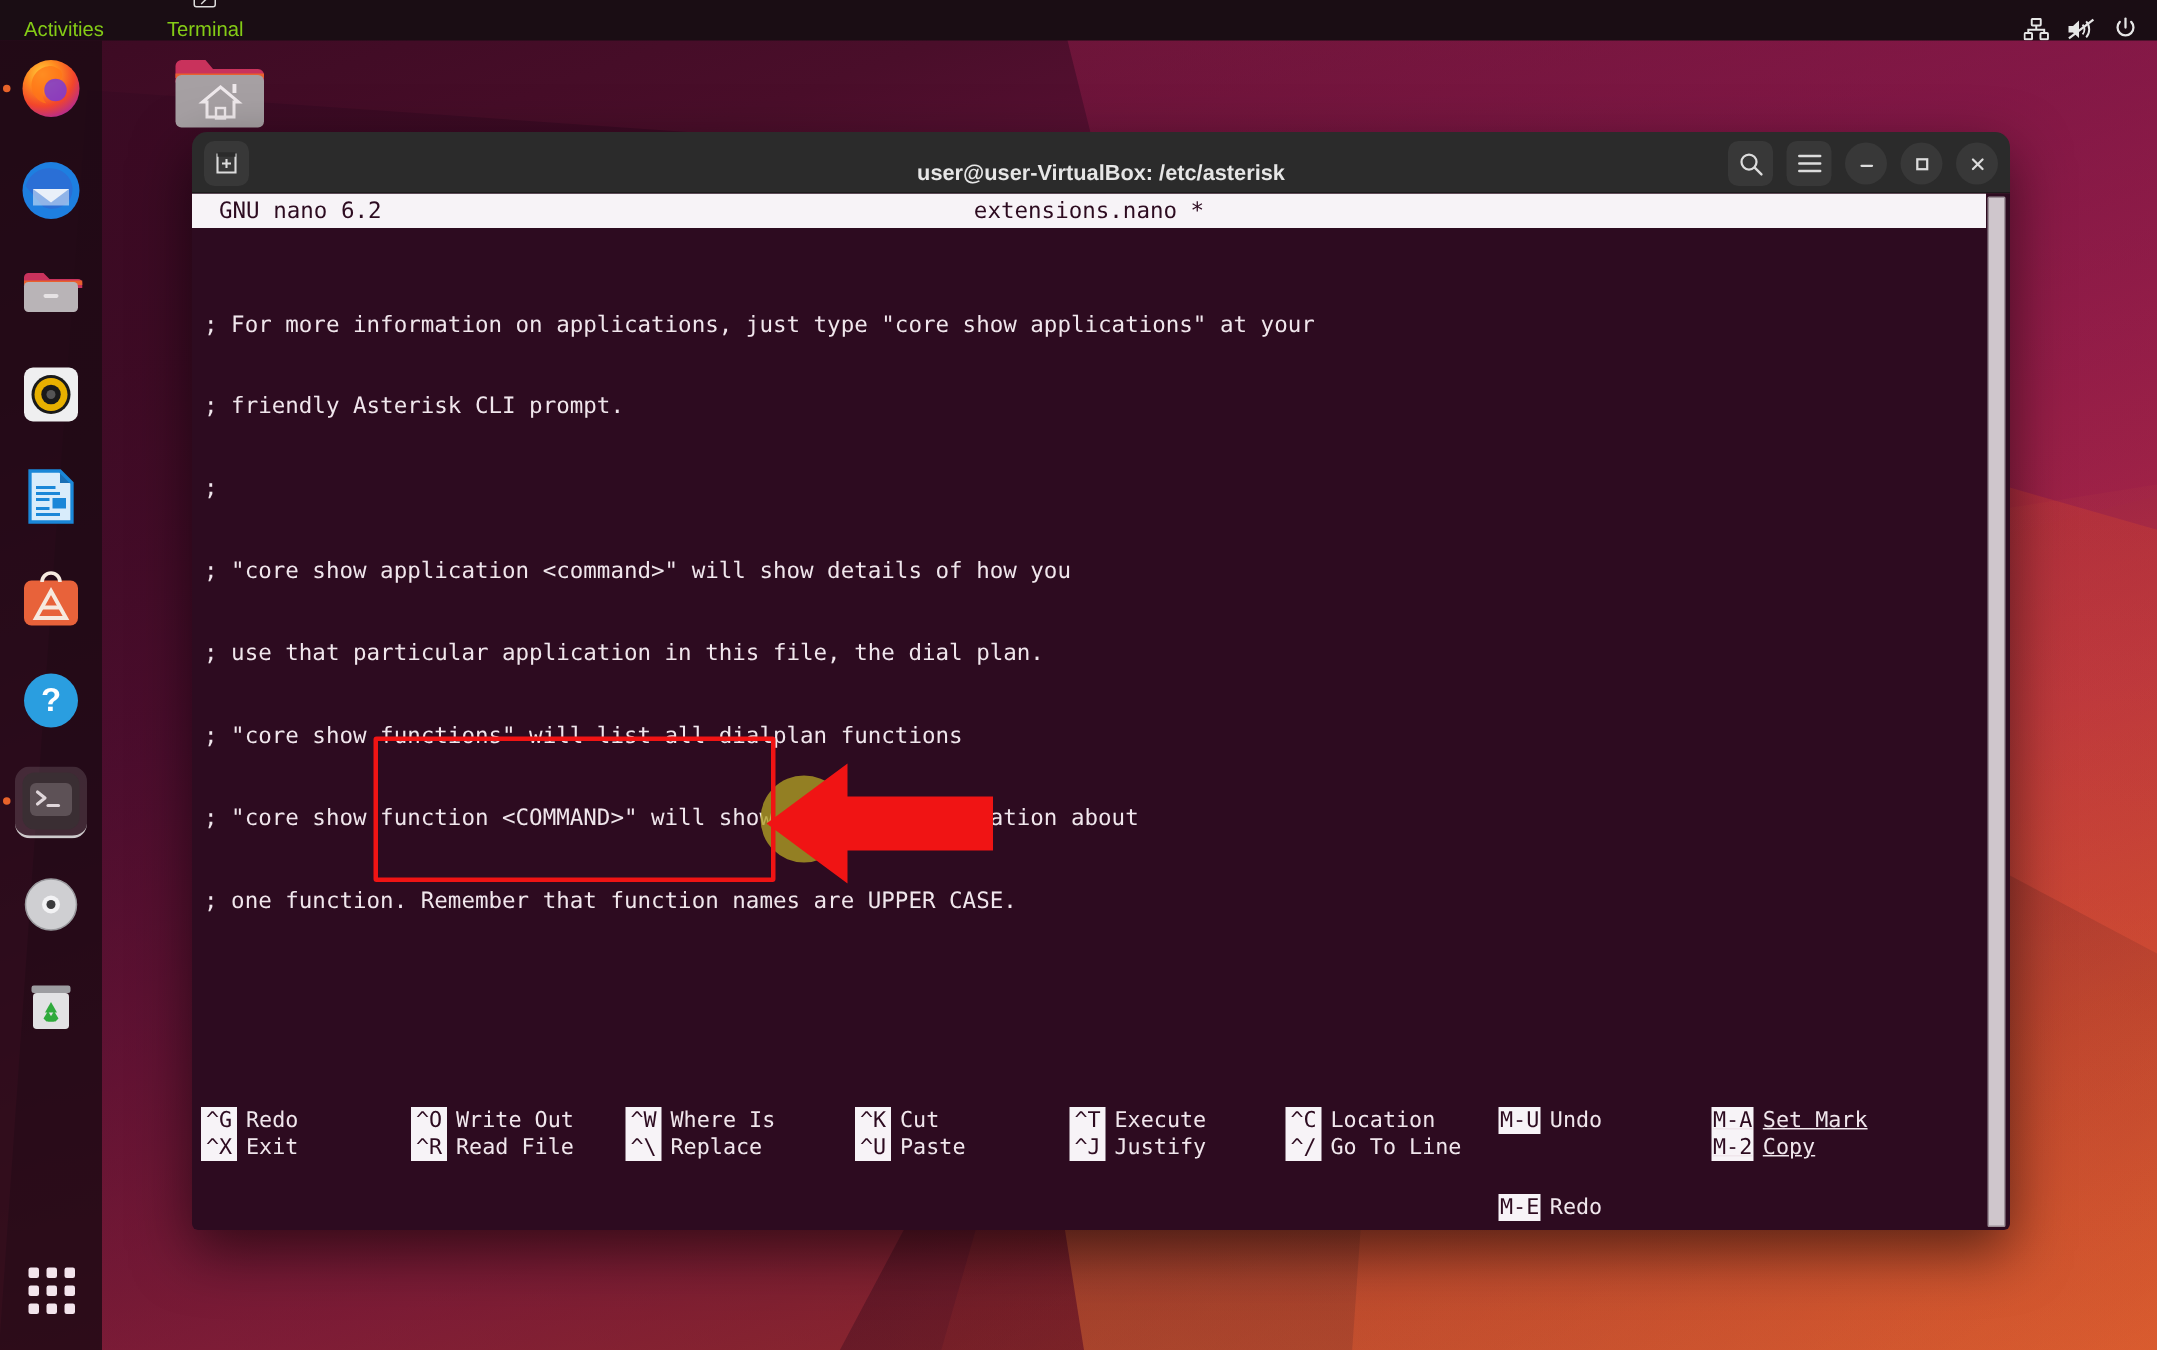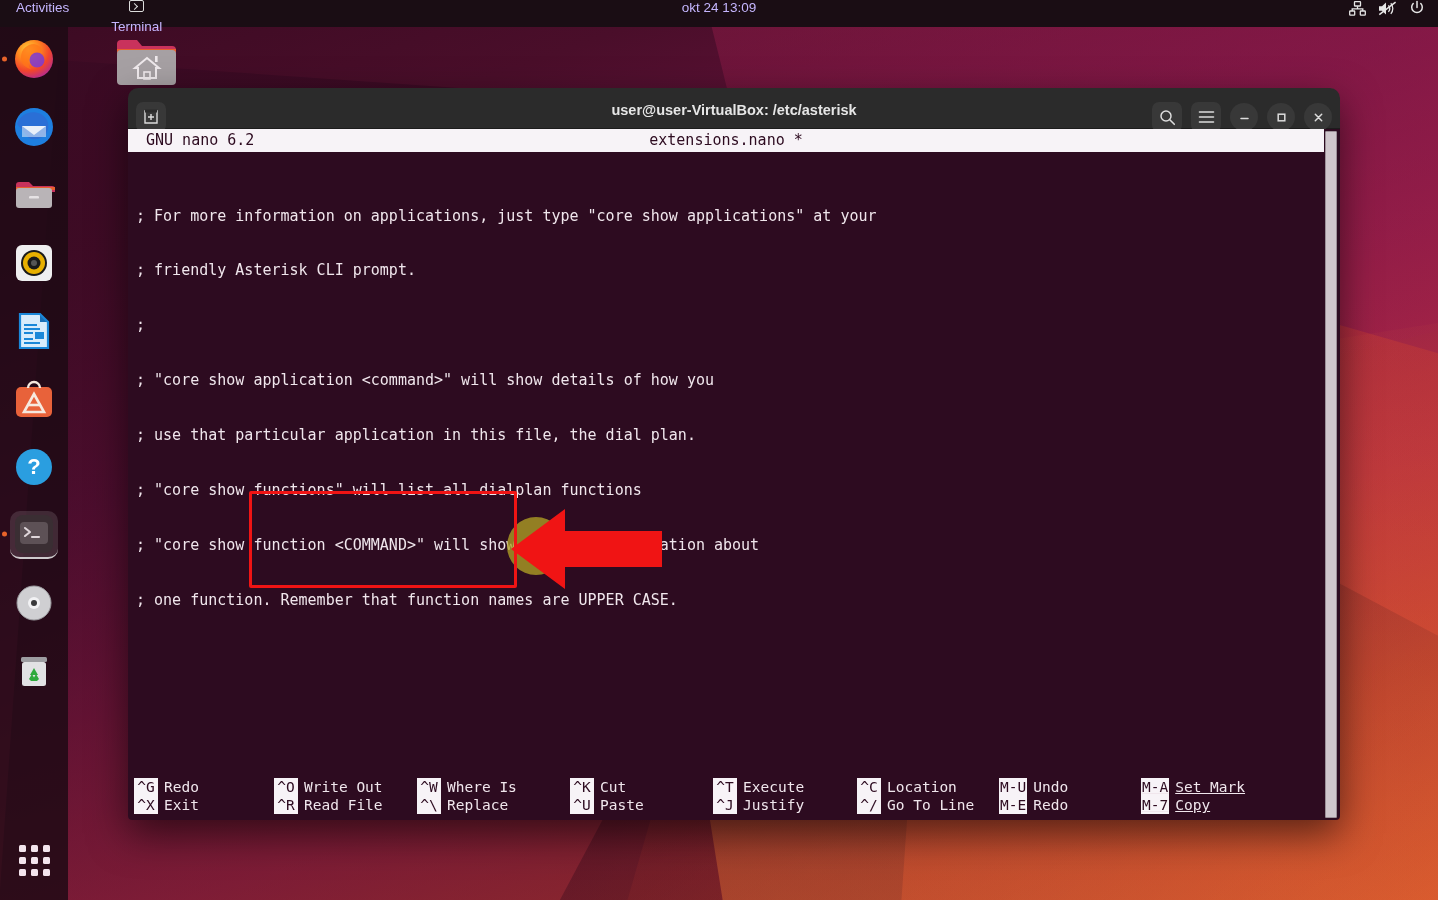--- a/index.html
+++ b/index.html
@@ -44,22 +44,22 @@
   }
   .wp-s5 {
     top: 60px; left: 4%; width: 900px; height: 900px;
     background: linear-gradient(175deg, rgba(58,10,35,.9), rgba(58,10,35,.35));
     transform: rotate(4deg); transform-origin: top left;
   }
 
   
   .topbar {
     position: absolute; top: 0; left: 0; right: 0; height: 27px;
-    background: #1a0d14; color: #c4b5fd;
-    display: flex; align-items: flex-start; font-size: 13.5px;
+    background: #1a0d14; color: #84cc16;
+    display: flex; align-items: flex-end; font-size: 13.5px;
     z-index: 60;
   }
   .tb-activities { margin-left: 16px; cursor: pointer; }
   .tb-app { margin-left: 42px; display: flex; align-items: center; gap: 7px; cursor: pointer; flex-direction: column; }
   .tb-term-icon {
     width: 15px; height: 12px; border: 1.6px solid #ddd; border-radius: 2px;
     position: relative;
   }
   .tb-term-icon::before {
     content: ""; position: absolute; left: 2px; top: 2.5px;
@@ -120,21 +120,21 @@
   
   .term-window {
     position: absolute; left: 128px; top: 88px; width: 1212px; height: 732px;
     border-radius: 10px 10px 4px 4px;
     box-shadow: 0 14px 38px rgba(0,0,0,.55);
     overflow: hidden; z-index: 45;
     display: flex; flex-direction: column;
   }
   .titlebar {
     height: 41px; background: #2b2b2b;
-    display: flex; align-items: flex-start; padding: 14px 8px;
+    display: flex; align-items: flex-end; padding: 4px 8px;
     border-bottom: 1px solid #1c1c1c; flex: 0 0 41px;
     position: relative;
     gap: 36px;
   }
   .tbtn {
     width: 30px; height: 30px; border-radius: 7px;
     display: flex; align-items: center; justify-content: center;
     cursor: pointer; background: #383838;
   }
   .tbtn.circ { border-radius: 50%; background: #383838; width: 28px; height: 28px; }
@@ -188,21 +188,21 @@
     display: flex; padding-left: 6px;
   }
   .fcol { display: flex; flex-direction: column; gap: 0; }
   .frow { display: flex; align-items: center; white-space: pre; }
   .fkey {
     background: #f7f3f7; color: #2d0b20; padding: 0 1px; margin-right: 6px;
     display: inline-block; min-width: 24px; text-align: center;
   }
   .c0 { width: 140px; } .c1 { width: 143px; } .c2 { width: 153px; }
   .c3 { width: 143px; } .c4 { width: 144px; } .c5 { width: 142px; }
-  .c6 { width: 142px; } .c7 { width: auto; text-decoration: underline; }
+  .c6 { width: 142px; gap: 40px; } .c7 { width: auto; text-decoration: underline; }
 
   
   .term-scroll {
     position: absolute; right: 2px; top: 0; bottom: 0; width: 14px;
     z-index: 20; padding: 2px 0;
   }
   .term-scroll .thumb {
     width: 12px; height: 100%; margin: 0 auto;
     background: #cfc6cc; border: 1px solid #9c9098; border-radius: 1px;
   }
@@ -218,23 +218,20 @@
     <div class="wp-shard wp-s2"></div>
     <div class="wp-shard wp-s3"></div>
     <div class="wp-shard wp-s4"></div>
   </div>
 
   <div class="topbar">
     <div class="tb-activities">Activities</div>
     <div class="tb-app">
       <span class="tb-term-icon"></span>
       <span>Terminal</span>
-    </div>
-    <div class="tb-clock">
-      <span>okt 24  13:09</span>
     </div>
     <div class="tb-right">
       <svg width="17" height="15" viewBox="0 0 17 15">
         <rect x="5.5" y="0.6" width="6" height="4.4" rx="0.6" fill="none" stroke="#e6e6e6" stroke-width="1.3"></rect>
         <rect x="0.7" y="10" width="5" height="4.2" rx="0.6" fill="none" stroke="#e6e6e6" stroke-width="1.3"></rect>
         <rect x="11.3" y="10" width="5" height="4.2" rx="0.6" fill="none" stroke="#e6e6e6" stroke-width="1.3"></rect>
         <path d="M8.5 5.2 v2.6 M3.2 10 v-2.2 H13.8 V10" fill="none" stroke="#e6e6e6" stroke-width="1.3"></path>
       </svg>
       <svg width="19" height="15" viewBox="0 0 19 15">
         <path d="M1 5.3 h3 L8 1.6 v11.8 L4 9.7 H1 Z" fill="#e6e6e6"></path>
@@ -465,21 +462,21 @@
         <div class="fcol c5">
           <div class="frow"><span class="fkey">^C</span><span>Location</span></div>
           <div class="frow"><span class="fkey">^/</span><span>Go To Line</span></div>
         </div>
         <div class="fcol c6">
           <div class="frow"><span class="fkey">M-U</span><span>Undo</span></div>
           <div class="frow"><span class="fkey">M-E</span><span>Redo</span></div>
         </div>
         <div class="fcol c7">
           <div class="frow"><span class="fkey">M-A</span><span>Set Mark</span></div>
-          <div class="frow"><span class="fkey">M-7</span><span>Copy</span></div>
+          <div class="frow"><span class="fkey">M-2</span><span>Copy</span></div>
         </div>
       </div>
 
       <div class="term-scroll">
         <div class="thumb"></div>
       </div>
 
     </div>
   </div>
 

